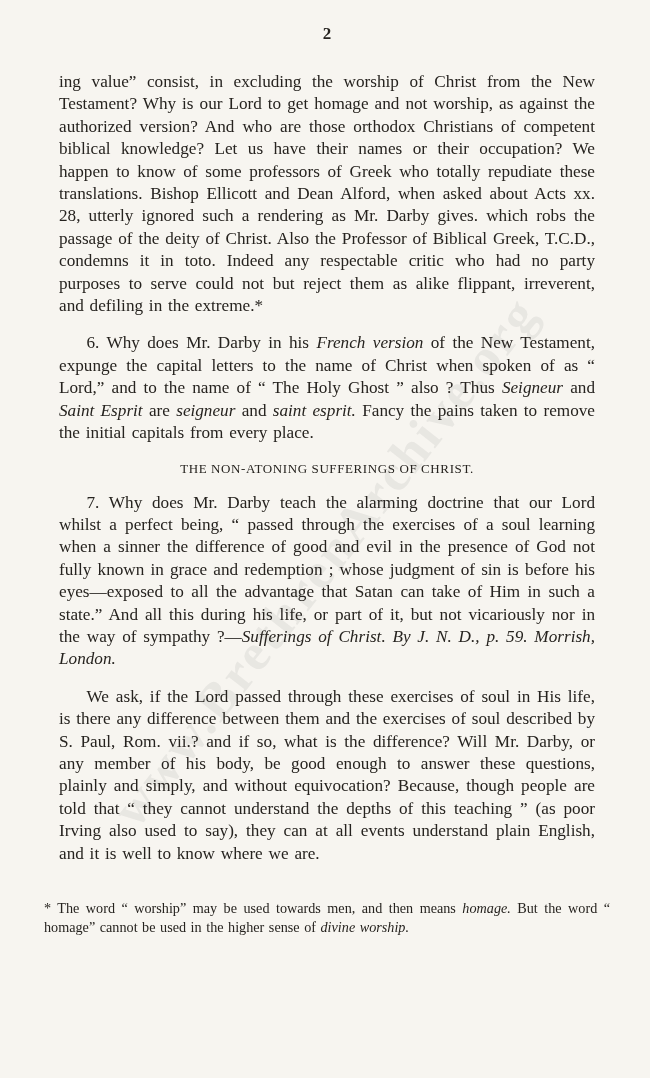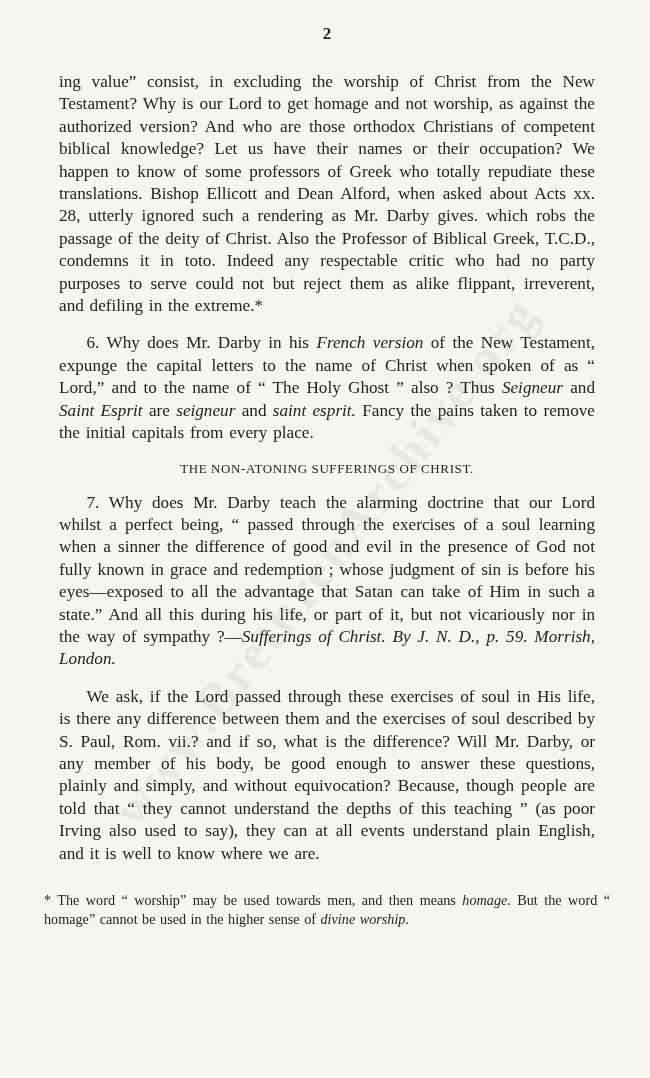--- a/index.html
+++ b/index.html
@@ -53,21 +53,21 @@
   .heading {
     margin: 16px 0 10px 0;
     text-align: center;
     font-size: 13px;
     font-weight: normal;
     letter-spacing: 0.6px;
   }
   .footnote {
     position: relative;
     z-index: 1;
-    margin-top: 26px;
+    margin-top: 34px;
     font-size: 14.2px;
     line-height: 19.2px;
     text-align: justify;
     word-spacing: 1px;
   }
 </style>
 </head>
 <body>
 
 <div class="page">

